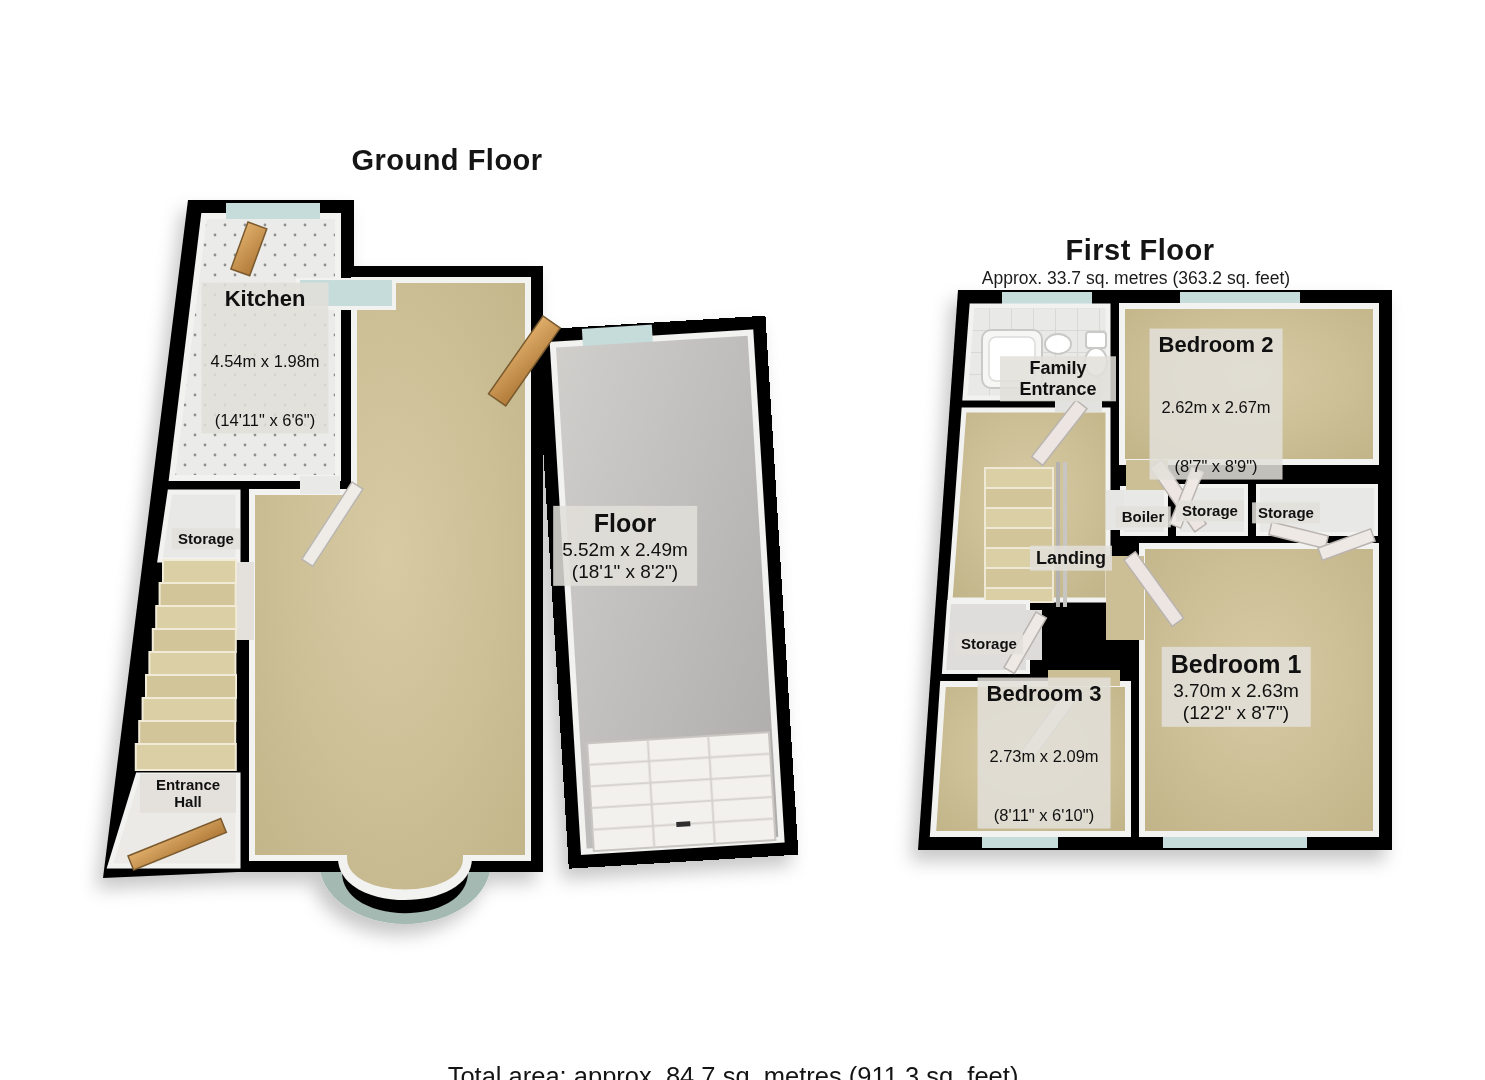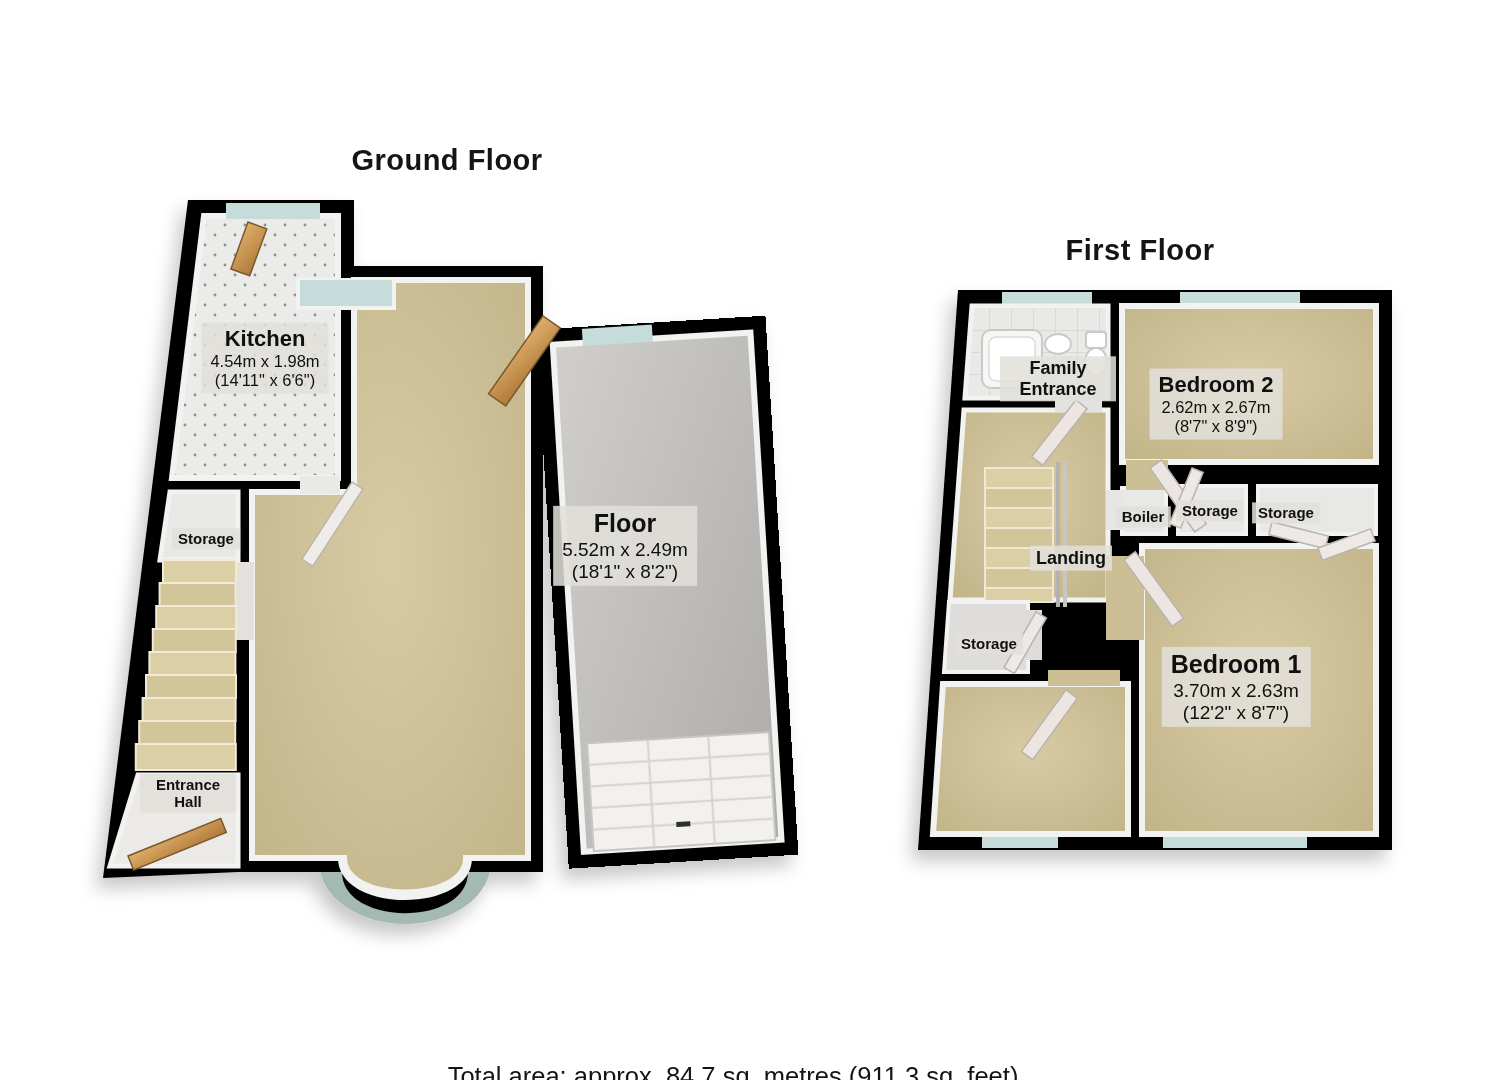--- a/index.html
+++ b/index.html
@@ -22,21 +22,21 @@
     color:#101010;text-align:center;line-height:1.18;
     padding:3px 9px;
   }
   .lbl .room-name{display:block;font-weight:bold;}
   .lbl .dim{display:block;font-weight:normal;}
   .lbl-lg .room-name{font-size:30px;}
   .lbl-lg .dim{font-size:22px;}
   .lbl-md .room-name{font-size:25px;}
   .lbl-md .dim{font-size:19px;}
   .lbl-sm .room-name{font-size:22px;}
-  .lbl-sm .dim{font-size:16.5px;}
+  .lbl-sm .dim{font-size:16.5px;margin-top:40px;}
   .tag{font-size:15px;font-weight:bold;padding:2px 6px;line-height:1.15;}
   .tag-lg{font-size:18px;}
   .wrap{white-space:normal;}
   .footer-text{font-size:25.5px;color:#141414;}
 </style>
 </head>
 <body>
 
 <div id="stage">
 
@@ -205,20 +205,21 @@
       </g>
       <g transform="translate(1036,612) rotate(30)">
         <rect width="12" height="64" fill="#efe9e6" stroke="#b9b4b0" stroke-width="1.5"></rect>
       </g>
     </g>
   </svg>
 
   <div class="abs floor-title" style="left:447px;top:160px;">Ground Floor</div>
 
   <div class="abs floor-title" style="left:1140px;top:250px;">First Floor</div>
+  <div class="abs floor-sub" style="left:1136px;top:278px;">Approx. 33.7 sq. metres (363.2 sq. feet)</div>
 
   <div class="lbl lbl-sm" style="left:265px;top:358px;">
     <span class="room-name">Kitchen</span>
     <span class="dim">4.54m x 1.98m</span>
     <span class="dim">(14'11" x 6'6")</span>
   </div>
 
 
   <div class="lbl lbl-md" style="left:625px;top:546px;">
     <span class="room-name">Floor</span>
@@ -257,20 +258,25 @@
   </div>
 
   <div class="lbl tag tag-lg" style="left:1071px;top:558px;">
     <span>Landing</span>
   </div>
 
   <div class="lbl tag" style="left:989px;top:644px;">
     <span>Storage</span>
   </div>
 
+  <div class="lbl lbl-sm" style="left:1044px;top:753px;">
+    <span class="room-name">Bedroom 3</span>
+    <span class="dim">2.73m x 2.09m</span>
+    <span class="dim">(8'11" x 6'10")</span>
+  </div>
 
   <div class="lbl lbl-md" style="left:1236px;top:687px;">
     <span class="room-name">Bedroom 1</span>
     <span class="dim">3.70m x 2.63m</span>
     <span class="dim">(12'2" x 8'7")</span>
   </div>
 
   <div class="abs footer-text" style="left:733px;top:1056px;margin-top:20px;">Total area: approx. 84.7 sq. metres (911.3 sq. feet)</div>
 
 </div>

